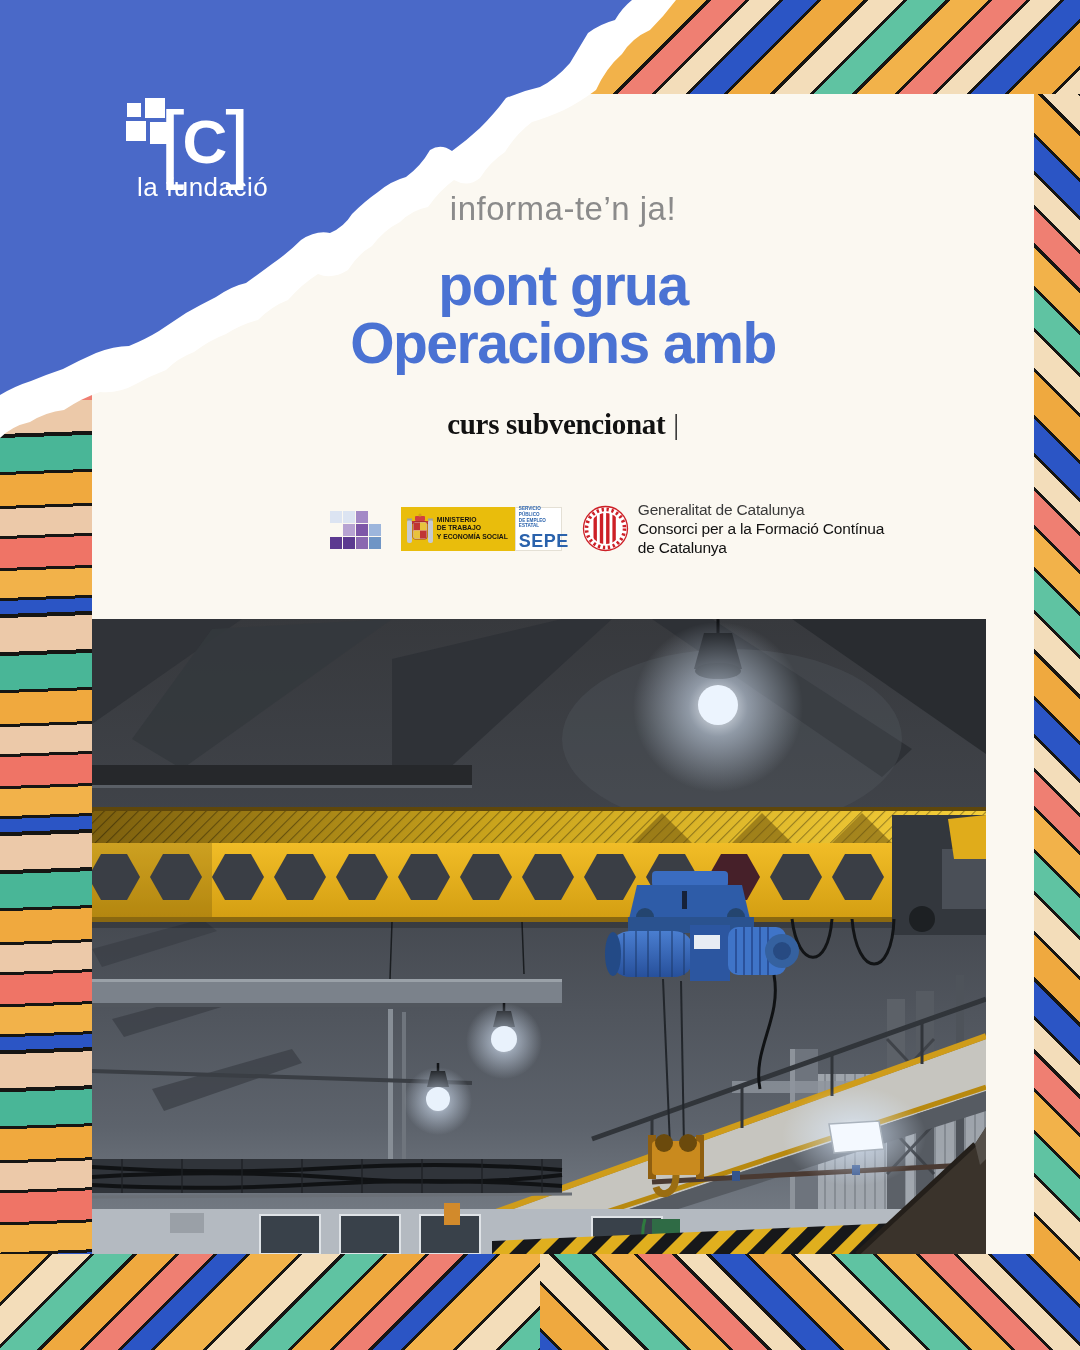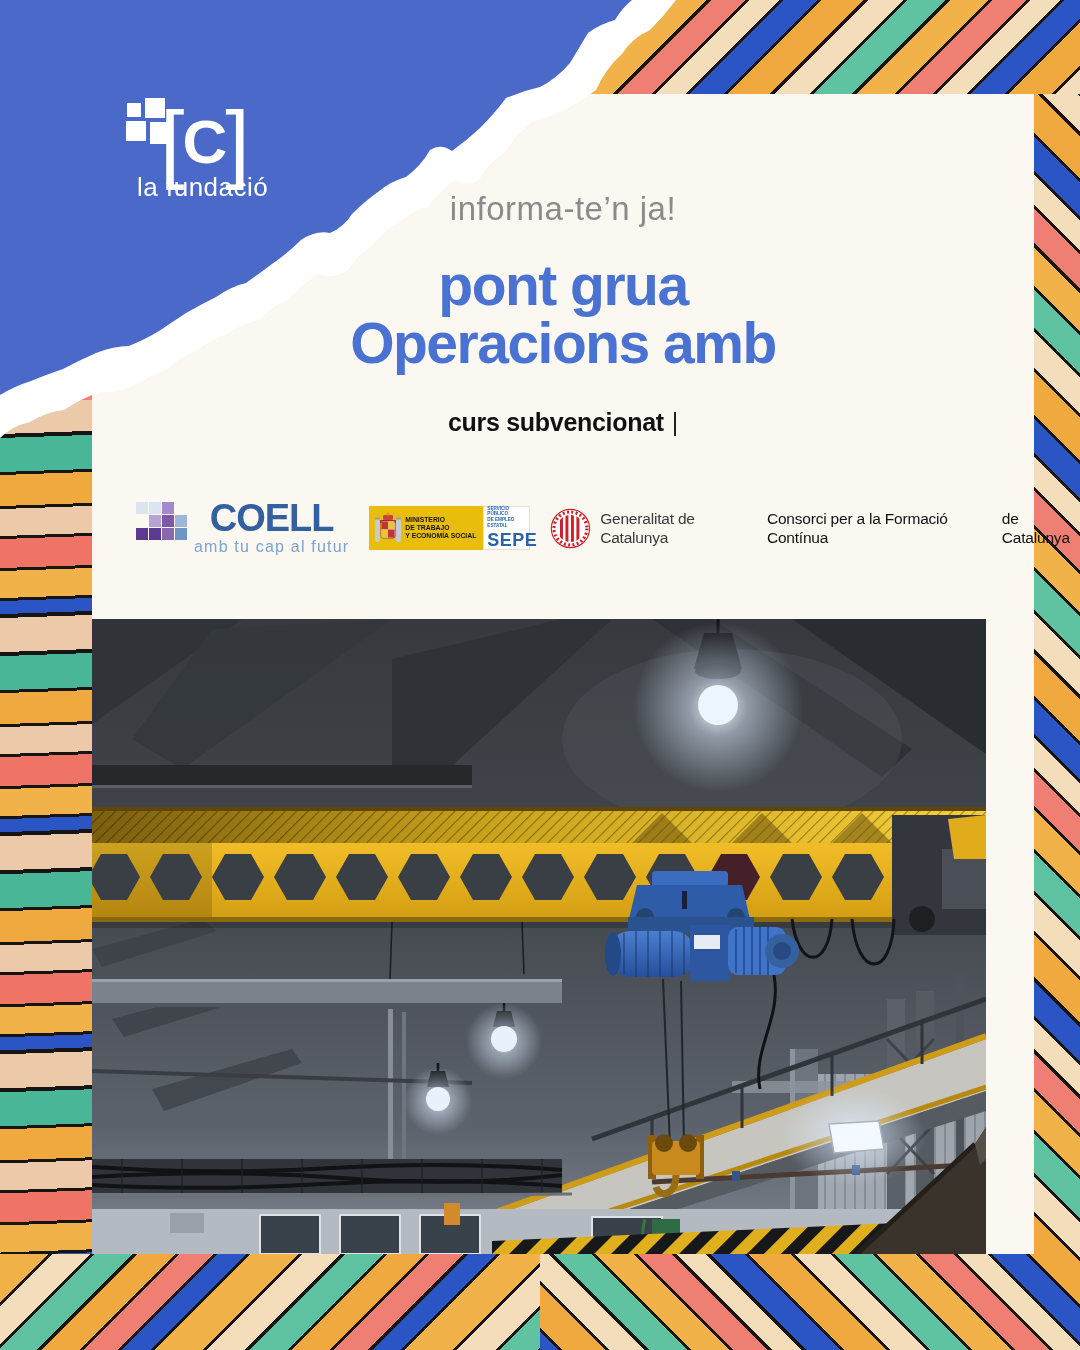--- a/index.html
+++ b/index.html
@@ -50,42 +50,42 @@
   .brand .mark .br{font-size:88px;font-weight:300;line-height:80px;}
   .brand .mark .c{font-size:62px;font-weight:700;line-height:70px;margin:0 -2px;}
   .brand .name{position:absolute;left:11px;top:74px;font-size:26px;font-weight:300;letter-spacing:0.5px;white-space:nowrap;}
 
   
   .kicker{position:absolute;left:0;top:96px;width:100%;text-align:center;
     color:#8b8b8b;font-size:33px;font-weight:400;letter-spacing:0.5px;}
   .title{position:absolute;left:0;top:162px;width:100%;text-align:center;
     color:#4a72d3;font-size:57px;font-weight:700;line-height:58px;letter-spacing:-1.5px;}
   .subtitle{position:absolute;left:0;top:314px;width:100%;display:flex;justify-content:center;
-    align-items:center;gap:8px;color:#111;font-size:25px;font-weight:700;letter-spacing:-0.3px;}
+    align-items:center;gap:8px;color:#111;font-size:29px;font-weight:700;letter-spacing:-0.3px;font-family:Liberation Serif, serif;}
   .subtitle .sep{font-weight:400;color:#222;}
 
   
   .logos{position:absolute;left:0;top:406px;width:100%;display:flex;justify-content:center;
     align-items:center;gap:20px;transform:translateX(44px);}
   .coell{display:flex;align-items:flex-start;gap:7px;}
   .coell-grid{display:grid;grid-template-columns:repeat(4,12px);grid-template-rows:repeat(3,12px);gap:1px;margin-top:2px;}
   .coell-grid i{display:block;}
   .coell-txt{display:flex;flex-direction:column;align-items:center;}
   .coell-name{color:#33619f;font-size:38px;font-weight:700;letter-spacing:-1px;line-height:36px;}
   .coell-tag{color:#7aa3d4;font-size:16px;font-weight:300;letter-spacing:1.2px;margin-top:2px;white-space:nowrap;}
   .ministry{display:flex;height:44px;}
   .min-yellow{width:114px;background:#e9bd0c;display:flex;align-items:center;gap:4px;padding:0 3px 0 6px;box-sizing:border-box;}
   .min-text{color:#151310;font-size:6.8px;font-weight:700;line-height:1.2;}
   .sepe{width:47px;background:#fff;border:1px solid #e4e0d5;box-sizing:border-box;
     display:flex;flex-direction:column;justify-content:center;padding:2px 3px;}
   .sepe-small{color:#2a62ac;font-size:4.6px;font-weight:700;line-height:1.25;}
   .sepe-rule{height:1px;background:#2a62ac;margin:2px 0 1px 0;}
   .sepe-big{color:#2a62ac;font-size:18px;font-weight:700;letter-spacing:0.5px;line-height:19px;}
   .gencat{display:flex;align-items:center;gap:9px;}
-  .gencat-txt{display:flex;flex-direction:row;gap:24px;}
+  .gencat-txt{display:flex;flex-direction:column;}
   .gc1{color:#3a3a3a;font-size:15.5px;font-weight:400;line-height:19px;letter-spacing:-0.2px;}
   .gc2,.gc3{color:#121212;font-size:15.5px;font-weight:400;line-height:19px;letter-spacing:-0.2px;}
 
   
   .photo{position:absolute;left:0;top:525px;width:894px;height:635px;display:block;}
 </style>
 </head>
 <body>
 
 <div class="canvas">
@@ -116,24 +116,20 @@
           <i style="grid-area:1/1;background:#dce4f2"></i>
             <i style="grid-area:1/2;background:#dce4f2"></i>
             <i style="grid-area:1/3;background:#a389c6"></i>
           <i style="grid-area:2/2;background:#b7a3d2"></i>
             <i style="grid-area:2/3;background:#7e57a8"></i>
             <i style="grid-area:2/4;background:#9db6dc"></i>
           <i style="grid-area:3/1;background:#5c3a90"></i>
             <i style="grid-area:3/2;background:#5c3a90"></i>
             <i style="grid-area:3/3;background:#8a68b0"></i>
             <i style="grid-area:3/4;background:#6f95c5"></i>
-        </div>
-        <div class="coell-txt">
-          <div class="coell-name">COELL</div>
-          <div class="coell-tag">amb tu cap al futur</div>
         </div>
       </div>
 
       <div class="ministry">
         <div class="min-yellow">
           <svg width="26" height="34" viewBox="0 0 26 34">
             <rect x="1" y="9" width="24" height="3" rx="1.5" fill="#c23232"></rect>
             <rect x="0" y="8" width="5" height="23" rx="2" fill="#c6cad1"></rect>
             <rect x="21" y="8" width="5" height="23" rx="2" fill="#c6cad1"></rect>
             <rect x="0" y="6.5" width="5" height="2" fill="#9ba0a8"></rect>

